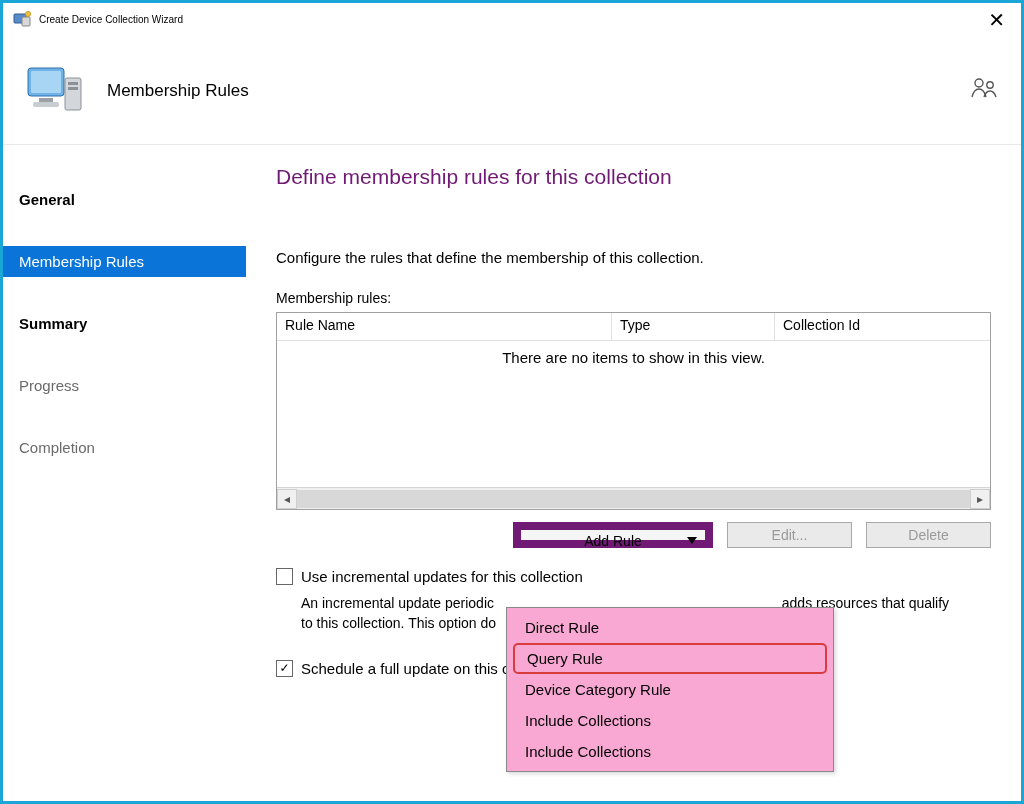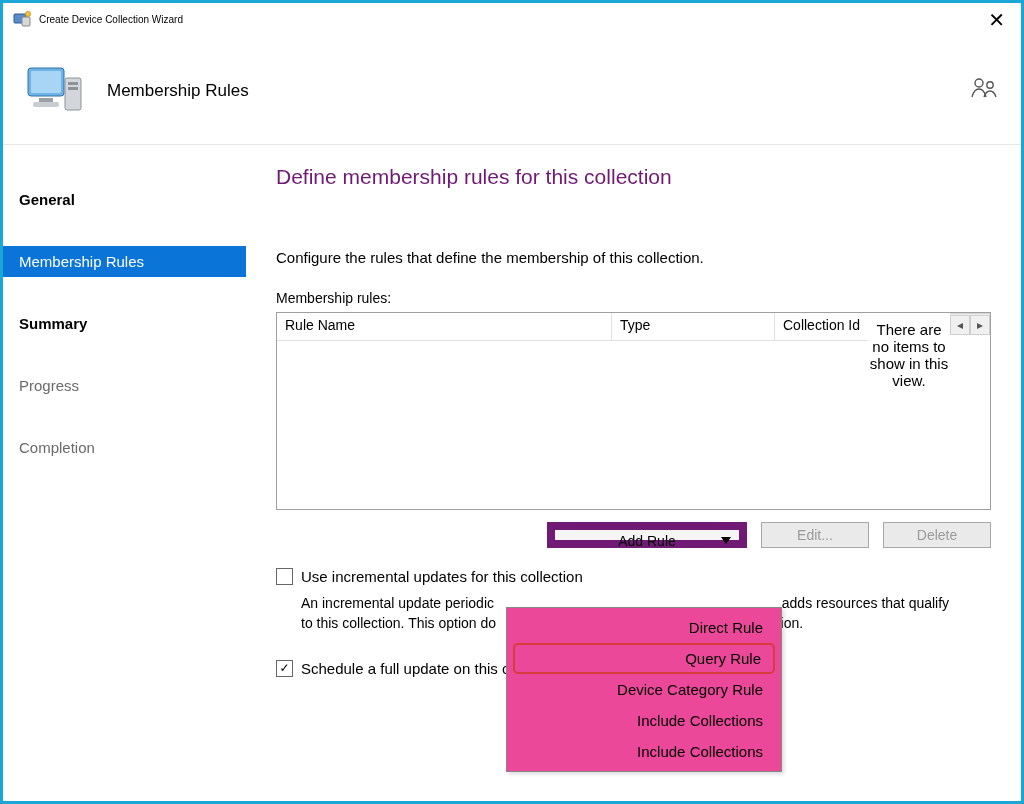--- a/index.html
+++ b/index.html
@@ -52,21 +52,21 @@
   
   .main {
     flex: 1; padding: 20px 30px 0 30px; position: relative;
   }
   .main-heading { color: #701a75; font-size: 21px; margin-bottom: 60px; }
   .main-desc { color: #000; font-size: 15px; margin-bottom: 24px; }
   .section-label { color: #000; font-size: 14px; margin-bottom: 6px; }
   
   .rules-table {
     border: 1px solid #a0a0a0; height: 198px; background: #fff;
-    display: flex; 
+    display: flex; flex-direction: column;
   }
   .rules-header {
     display: flex; height: 28px; border-bottom: 1px solid #e0e0e0;
   }
   .rules-header-cell {
     padding: 4px 8px; font-size: 14px; border-right: 1px solid #e0e0e0;
   }
   .rules-header-cell.c1 { flex: 0 0 335px; }
   .rules-header-cell.c2 { flex: 0 0 163px; }
   .rules-header-cell.c3 { flex: 1; border-right: none; }
@@ -80,21 +80,21 @@
     width: 20px; height: 20px; display: flex; align-items: center; justify-content: center;
     font-size: 12px; color: #555; background: #f0f0f0; border: 1px solid #cfcfcf;
   }
   .scroll-track { flex: 1; height: 18px; background: #d8d8d8; margin: 0 0; }
   
   .button-row {
     display: flex; justify-content: flex-end; gap: 14px;
     margin-top: 12px;
   }
   .btn {
-    width: 108px; height: 26px; border: 1px solid #a8a8a8; background: #eaeaea;
+    width: 125px; height: 26px; border: 1px solid #a8a8a8; background: #eaeaea;
     font-size: 14px; text-align: center; line-height: 24px; position: relative;
   }
   .btn.disabled { color: #9a9a9a; }
   .btn.dropdown { border: 8px solid #701a75; background: #f5f5f5; color: #000; width: 200px; line-height: 22px; }
   .btn.dropdown .caret {
     position: absolute; right: 8px; top: 7px; width: 0; height: 0;
     border-left: 5px solid transparent; border-right: 5px solid transparent;
     border-top: 7px solid #000;
   }
   
@@ -103,23 +103,23 @@
     width: 17px; height: 17px; border: 1px solid #666; margin-right: 8px; flex-shrink: 0;
     display: flex; align-items: center; justify-content: center; font-size: 12px;
   }
   .check-row .lbl { font-size: 15px; color: #000; text-align: right; }
   .help-text {
     margin-left: 25px; margin-top: 8px; font-size: 14px; color: #000; line-height: 1.45;
     padding-right: 40px;
   }
   
   .dropdown-menu {
-    position: absolute; background: #ec4899; border: 1px solid #888;
+    position: absolute; background: #f9a8d4; border: 1px solid #888;
     box-shadow: 2px 2px 4px rgba(0,0,0,0.15);
-    width: 276px; z-index: 50; text-align: right;
+    width: 328px; z-index: 50;
   }
   .dropdown-menu-inner { padding: 4px 0; }
   .menu-item {
     padding: 7px 18px; font-size: 15px; color: #000; cursor: default;
   }
   .menu-item.highlight {
     border: 2px solid #d93c3c; border-radius: 5px;
     margin: 0 6px; padding: 5px 12px;
   }
 </style>

